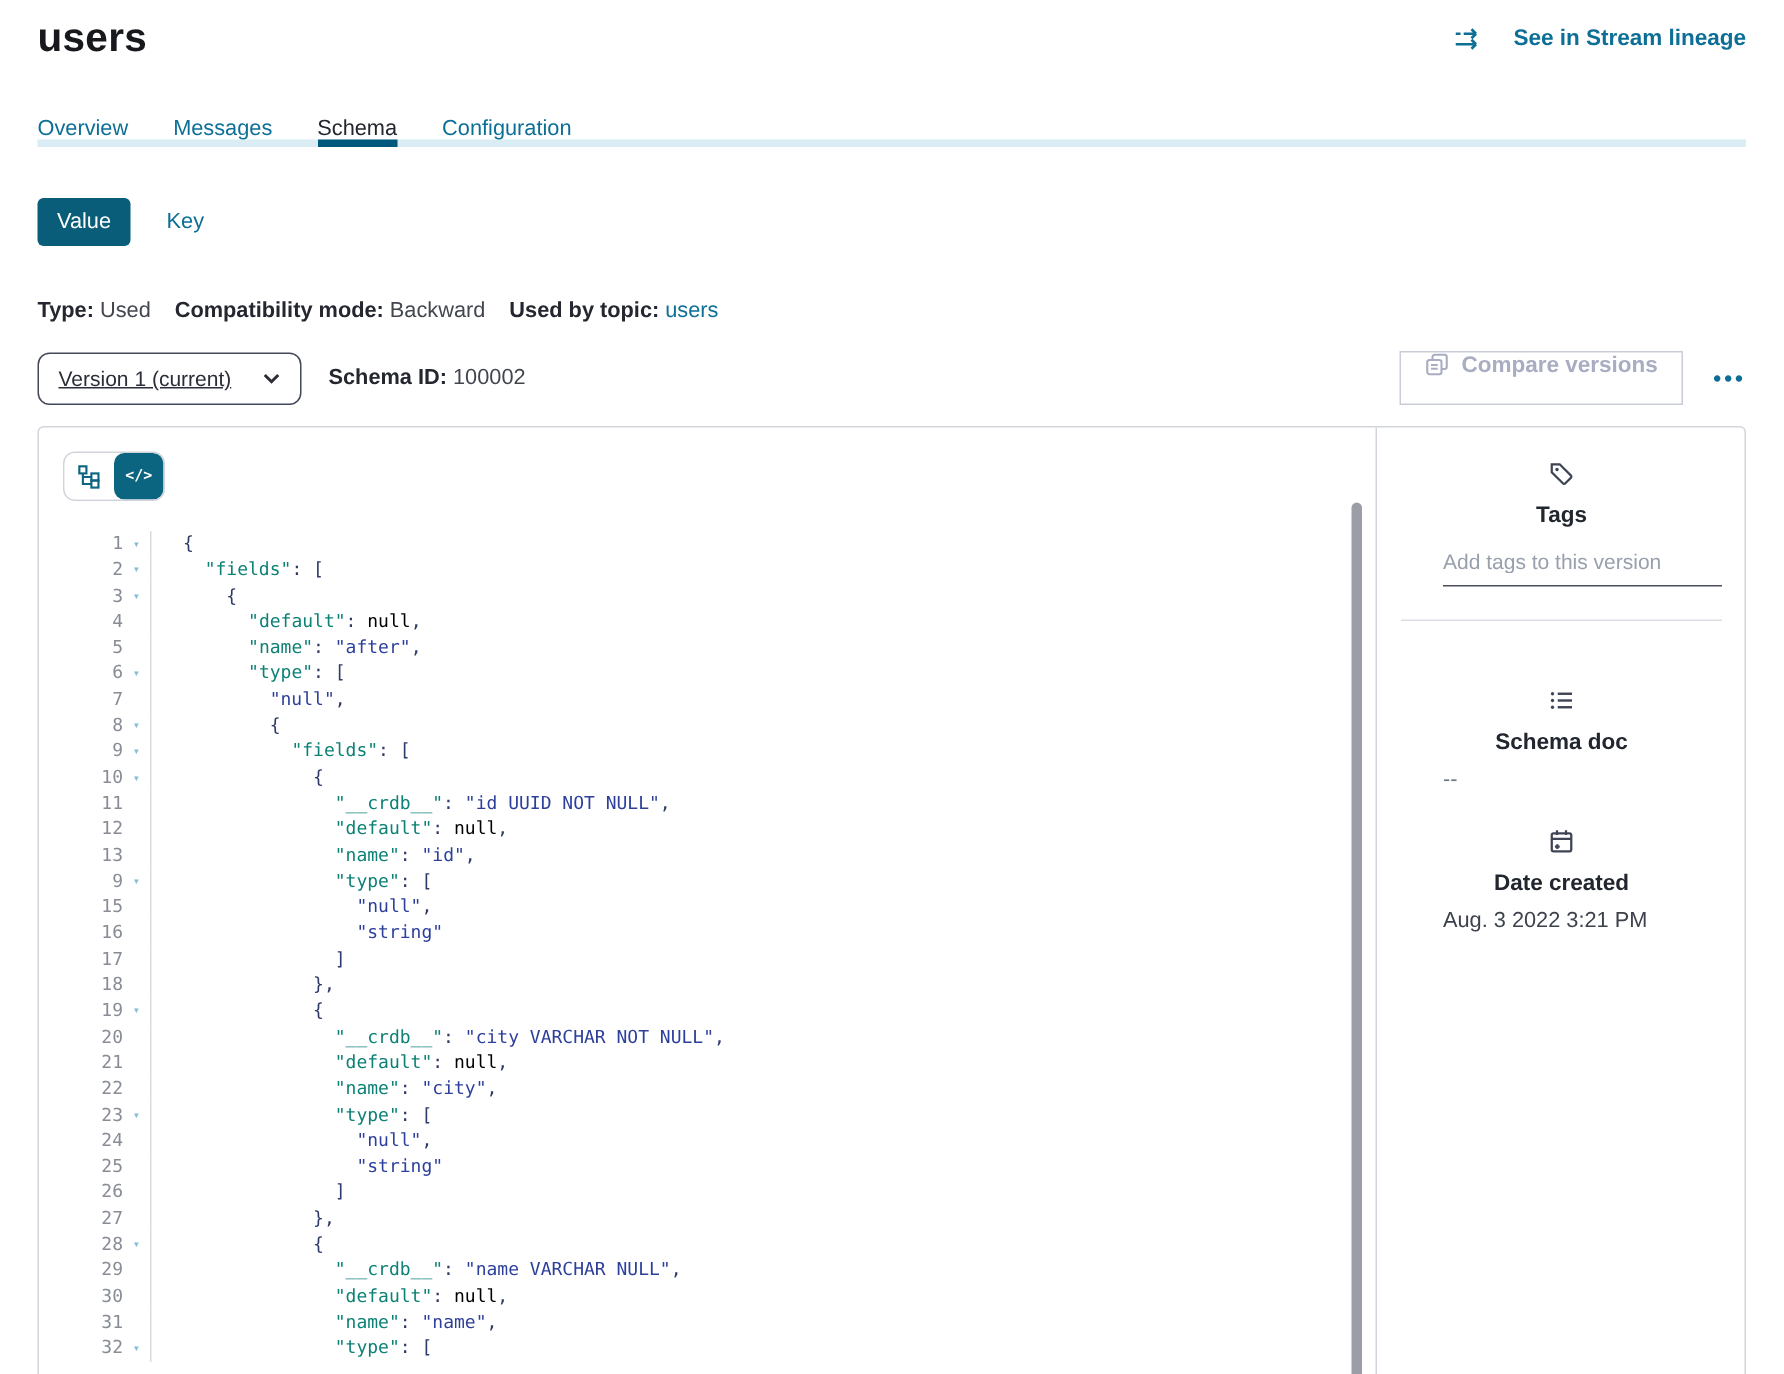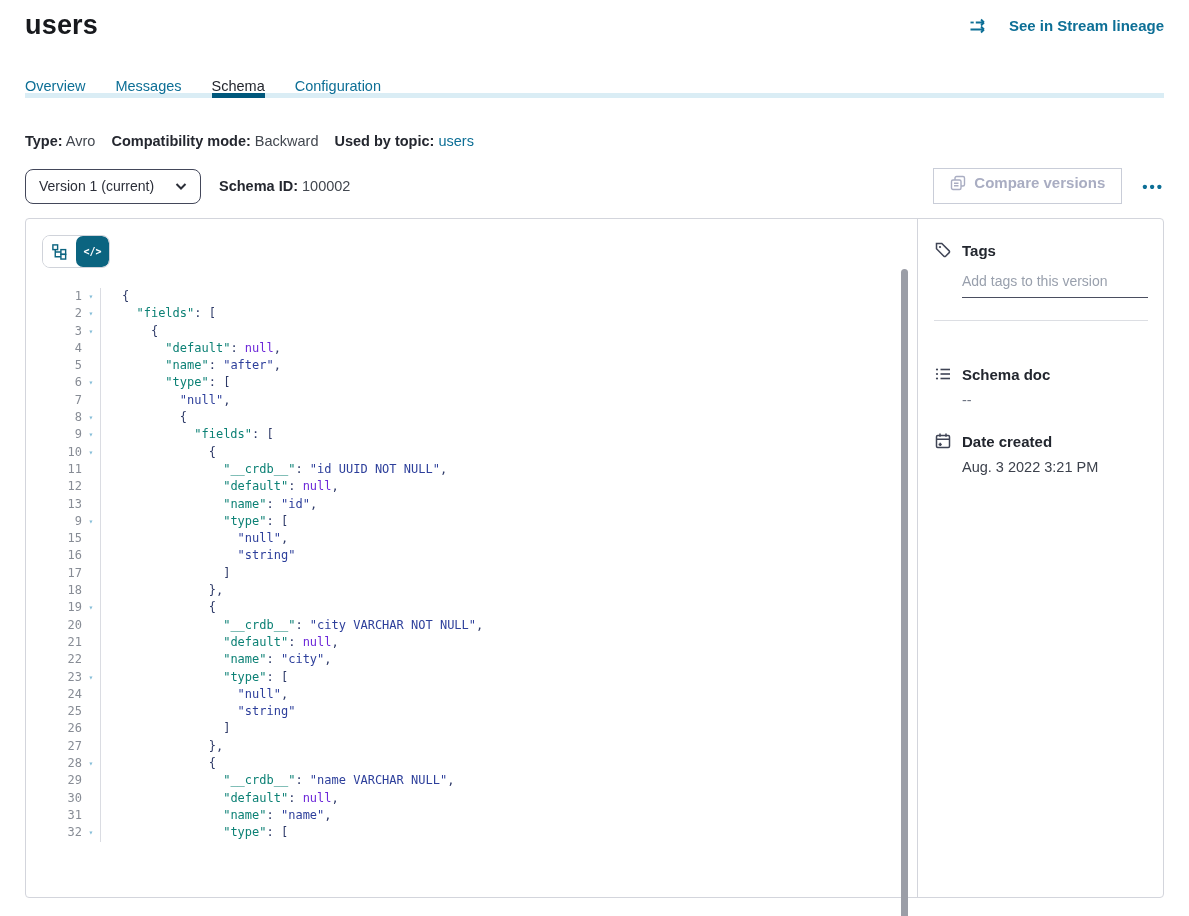--- a/index.html
+++ b/index.html
@@ -30,56 +30,56 @@
   .meta-row { margin-top: 35px; display: flex; gap: 16px; font-size: 14.5px; }
   .meta-item b { color: #24272f; }
   .meta-item span { color: #42474f; }
   .meta-item a { color: #0d6f96; text-decoration: none; cursor: pointer; }
 
   
   .version-bar { margin-top: 19px; display: flex; justify-content: space-between; align-items: center; }
   .vb-left { display: flex; align-items: center; }
   .select { width: 176px; height: 35px; border: 1px solid #43475a; border-radius: 8px;
     display: flex; align-items: center; justify-content: space-between; padding: 0 13px;
-    font-size: 14px; color: #2b2e38; cursor: pointer; background: #fff; }
+    font-size: 14px; color: #2b2e38; cursor: pointer; background: #fff; text-decoration: underline; }
   .schema-id { margin-left: 18px; font-size: 14.5px; }
   .schema-id b { color: #24272f; }
   .schema-id span { color: #42474f; }
   .vb-right { display: flex; align-items: center; gap: 20px; }
-  .btn { height: 36px; border-radius: 0; background: #fff; display: inline-flex; align-items: flex-end;
-    gap: 8px; padding: 12px 16px; font-size: 15px; font-family: inherit; cursor: pointer; }
+  .btn { height: 36px; border-radius: 0; background: #fff; display: inline-flex; align-items: flex-start;
+    gap: 8px; padding: 0 16px; font-size: 15px; font-family: inherit; cursor: pointer; }
   .btn-disabled { border: 1px solid #c9cdd8; color: #a9adc2; font-weight: 600; cursor: default; }
   .btn-primary-outline { border: 1px solid #0a6283; color: #0a6283; font-weight: 700; }
   .more-btn { color: #0d6f96; font-size: 15px; font-weight: 700; letter-spacing: 2px; cursor: pointer; background: none; border: none; }
 
   
   .panel { margin-top: 14px; border: 1px solid #d3d5dc; border-radius: 4px; height: 680px; display: flex; }
   .code-area { flex: 1; position: relative; padding: 16px 0 0 16px; min-width: 0; }
   .view-toggle { display: inline-flex; border: 1px solid #d0d3da; border-radius: 8px; overflow: hidden; height: 33px; }
   .vt-seg { width: 33px; height: 100%; display: flex; align-items: center; justify-content: center; cursor: pointer; background: #fff; border: none; }
   .vt-seg.active { background: #0b6480; border-radius: 7px; }
   .vt-code-glyph { color: #fff; font-family: "DejaVu Sans Mono", monospace; font-size: 10px; font-weight: 700; }
 
   .codeblock { margin-top: 20px; font-family: "DejaVu Sans Mono", monospace; font-size: 12px; line-height: 17.3px; }
   .cl { display: flex; }
   .gut { display: flex; flex: 0 0 59px; border-right: 1px solid #dadce2; }
   .ln { flex: 0 0 40px; text-align: right; color: #878c95; }
   .fold { flex: 0 0 18px; text-align: center; color: #85bdd8; font-size: 8px; line-height: 17.3px; cursor: pointer; }
   .ct { padding-left: 21px; white-space: pre; }
   .tk-key { color: #0c8175; }
   .tk-str { color: #2d3f9b; }
-  .tk-null { color: #6d28d9; }
+  .tk-null { color: #000000; }
   .tk-punc { color: #2e3a68; }
 
   .scrollbar { position: absolute; top: 50px; right: 9px; width: 7px; height: 900px;
     background: #9b9ea7; border-radius: 4px; cursor: pointer; }
 
   
   .sidebar { flex: 0 0 246px; border-left: 1px solid #d3d5dc; padding: 22px 15px 0 16px; }
-  .section-head { display: flex; align-items: center; gap: 10px; font-weight: 700; font-size: 15px; color: #22262e; }
+  .section-head { display: flex; align-items: center; gap: 10px; font-weight: 700; font-size: 15px; color: #22262e; flex-direction: column; }
   .icon { color: #3f4455; display: inline-flex; }
   .tags-input { margin: 12px 0 0 28px; border: none; border-bottom: 1px solid #4a4e60;
     padding: 2px 0 8px 0; font-size: 14px; color: #3c414c; width: 186px; font-family: inherit; outline: none; background: transparent; }
   .tags-input::placeholder { color: #99a0ad; }
   .sb-divider { margin-top: 22px; border: none; border-top: 1px solid #dcdee3; }
   .sb-section { margin-top: 44px; }
   .sb-section + .sb-section { margin-top: 24px; }
   .sb-value { margin: 9px 0 0 28px; font-size: 14.5px; color: #6f7684; }
   .sb-value.dark { color: #3c414c; }
 </style>
@@ -102,25 +102,29 @@
     </div>
   </div>
 
   <div class="tabs">
       <span class="tab">Overview</span>
       <span class="tab">Messages</span>
       <span class="tab active">Schema</span>
       <span class="tab">Configuration</span>
     </div>
 
+  <div class="vk-row">
+    <button class="value-btn">Value</button>
+    <span class="key-link">Key</span>
+  </div>
 
   <div class="meta-row">
     <div class="meta-item">
       <b>Type:</b>
-      <span>Avro</span>
+      <span>Used</span>
     </div>
     <div class="meta-item">
       <b>Compatibility mode:</b>
       <span>Backward</span>
     </div>
     <div class="meta-item">
       <b>Used by topic:</b>
       <a>users</a>
     </div>
   </div>

